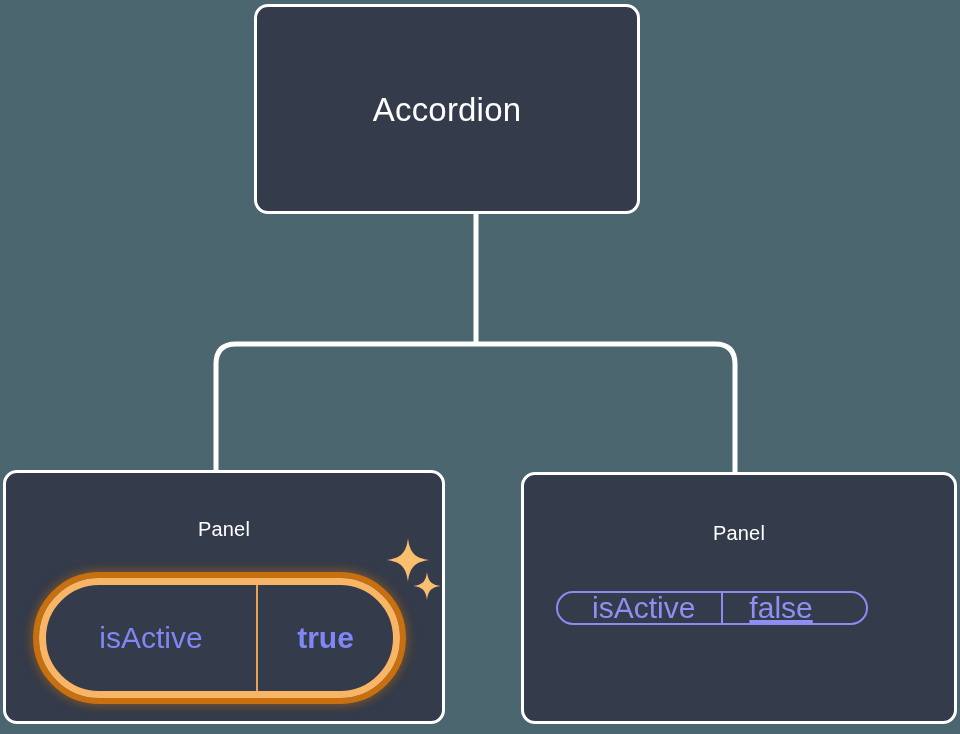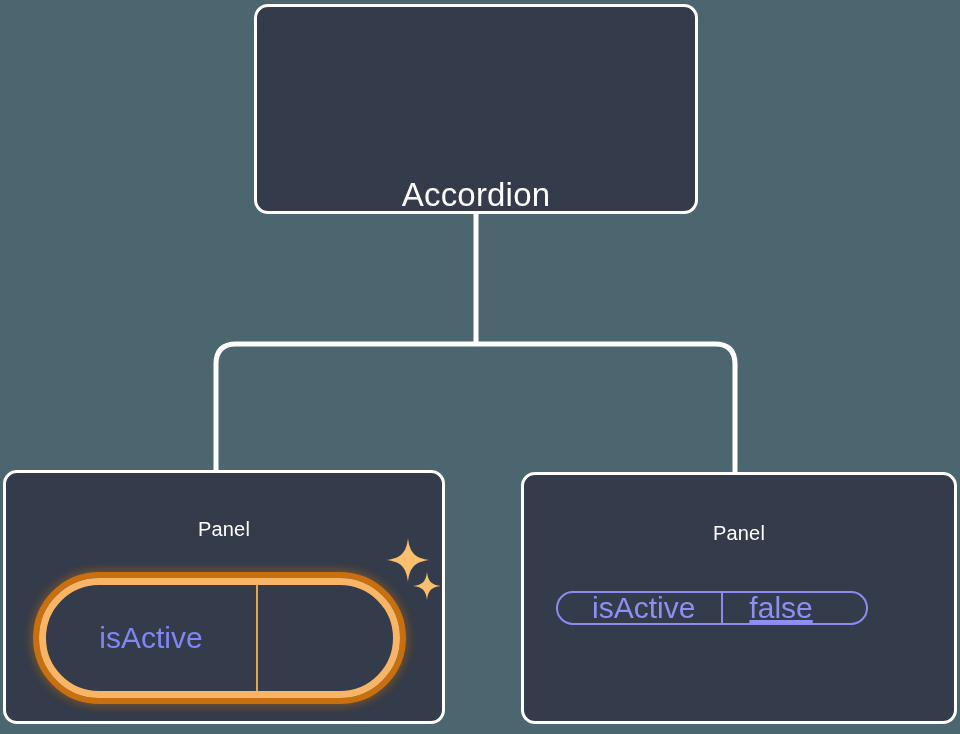--- a/index.html
+++ b/index.html
@@ -36,23 +36,23 @@
     border: 3px solid #ffffff;
     border-radius: 14px;
     display: flex;
     flex-direction: column;
     align-items: center;
   }
 
   #node-root {
     left: 254px;
     top: 4px;
-    width: 444px;
+    width: 386px;
     height: 210px;
-    justify-content: flex-end;
+    justify-content: center;
   }
   #node-root .node-title {
     font-size: 33px;
   }
 
   .node-title {
     color: #ffffff;
     font-size: 20px;
     font-weight: 400;
     letter-spacing: 0.2px;
@@ -205,20 +205,21 @@
 
   <div class="node" id="node-panel-1">
     <span class="node-title">Panel</span>
   </div>
 
   <div class="pill-wrap" id="pill-active-wrap">
     <div class="pill active">
       <div class="inner-ring"></div>
       <div class="cells">
         <div class="cell key">isActive</div>
+        <div class="cell val">true</div>
       </div>
     </div>
   </div>
 
   <svg class="sparkle" id="sparkle-large" viewBox="0 0 100 100" aria-hidden="true">
     <path d="M50 0 C54 34 66 46 100 50 C66 54 54 66 50 100 C46 66 34 54 0 50 C34 46 46 34 50 0 Z" fill="#f9be6e"></path>
   </svg>
   <svg class="sparkle" id="sparkle-small" viewBox="0 0 100 100" aria-hidden="true">
     <path d="M50 0 C54 34 66 46 100 50 C66 54 54 66 50 100 C46 66 34 54 0 50 C34 46 46 34 50 0 Z" fill="#f9be6e"></path>
   </svg>

